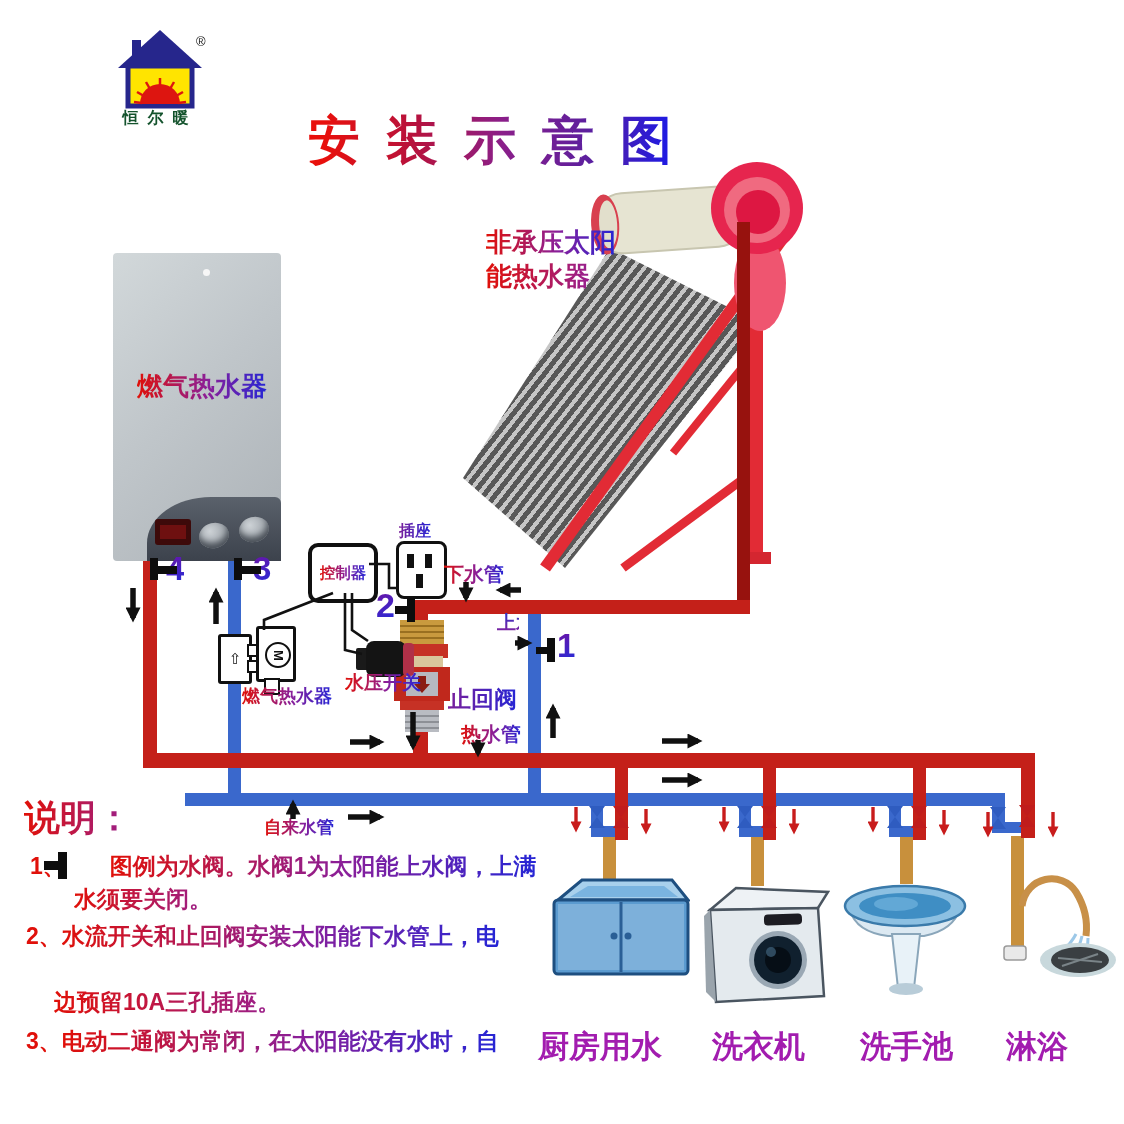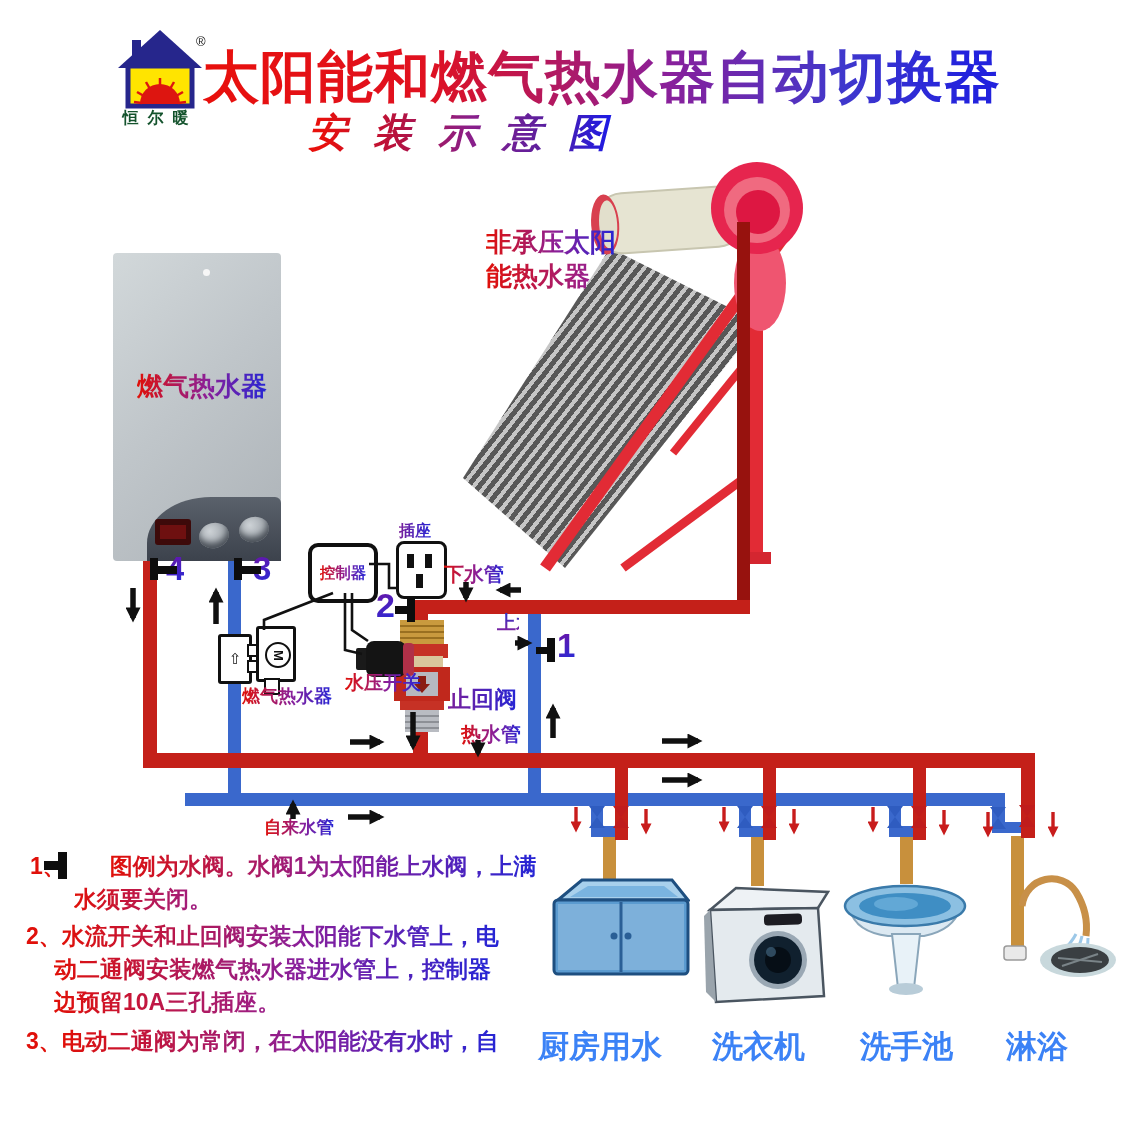--- a/index.html
+++ b/index.html
@@ -20,21 +20,21 @@
   .pipe.red{background:#c42019;z-index:6;}
   .pipe.darkred{background:#97120e;z-index:5;}
   .pipe.blue{background:#3a68cc;z-index:4;}
   .pipe.tan{background:#c8903c;z-index:2;}
   .vtext{width:22px;line-height:22px;word-break:break-all;text-align:center;}
   .device-box{position:absolute;background:#fff;border:4px solid #101010;border-radius:10px;
               display:flex;align-items:center;justify-content:center;z-index:20;}
   .note-line{position:absolute;font-weight:bold;font-size:23px;white-space:nowrap;}
   svg{display:block;}
   #overlay{position:absolute;left:0;top:0;z-index:30;pointer-events:none;}
-  .appl-label{position:absolute;font-weight:bold;font-size:31px;color:#3b82f6;white-space:nowrap;z-index:8;}
+  .appl-label{position:absolute;font-weight:bold;font-size:31px;color:#a21caf;white-space:nowrap;z-index:8;}
 </style>
 </head>
 <body>
 
 <div id="canvas">
 
   <div class="abs" style="left:112px;top:28px;width:96px;height:104px;z-index:10;">
     <svg width="96" height="104" viewBox="0 0 96 104">
       <rect x="20" y="12" width="9" height="16" fill="#26268c"></rect>
       <polygon points="48,2 6,40 90,40" fill="#26268c"></polygon>
@@ -47,22 +47,21 @@
           <line x1="25" y1="64" x2="32" y2="68"></line>
         <line x1="71" y1="64" x2="64" y2="68"></line>
           <line x1="22" y1="74" x2="30" y2="75"></line>
         <line x1="74" y1="74" x2="66" y2="75"></line>
       </g>
     </svg>
     <div class="abs" style="left:2px;top:80px;width:92px;text-align:center;font-size:16px;font-weight:bold;color:#14532d;letter-spacing:9px;">恒尔暖</div>
     <div class="abs" style="left:84px;top:6px;font-size:13px;color:#141414;">®</div>
   </div>
 
-  <div class="lbl grad g-title" style="left:203px;top:40px;font-size:56px;letter-spacing:1px;z-index:10;">太阳能和燃气热水器自动切换器</div>
-  <div class="lbl grad g-sub" style="left:308px;top:106px;font-size:39px;letter-spacing:26px;z-index:10;font-style:italic;">安装示意图</div>
+  <div class="lbl grad g-sub" style="left:308px;top:106px;font-size:52px;letter-spacing:26px;z-index:10;">安装示意图</div>
 
   <div class="abs" style="left:455px;top:148px;width:370px;height:430px;z-index:1;">
 
     <div class="abs" style="left:0;top:0;width:370px;height:430px;
       background:repeating-linear-gradient(128deg,#585858 0 5px,#c6c6c6 5px 9px);
       clip-path:polygon(155px 100px,305px 175px,110px 420px,8px 330px);"></div>
     <svg class="abs" style="left:0;top:0;" width="370" height="430">
       <line x1="335" y1="80" x2="90" y2="420" stroke="#e22b35" stroke-width="12"></line>
       <line x1="303" y1="200" x2="218" y2="305" stroke="#e22b35" stroke-width="8"></line>
       <line x1="303" y1="320" x2="168" y2="420" stroke="#e22b35" stroke-width="9"></line>
@@ -329,29 +328,29 @@
         <path d="M646,809 L646,830" marker-end="url(#ahr)"></path>
       <path d="M724,807 L724,828" marker-end="url(#ahr)"></path>
         <path d="M794,809 L794,830" marker-end="url(#ahr)"></path>
       <path d="M873,807 L873,828" marker-end="url(#ahr)"></path>
         <path d="M944,810 L944,831" marker-end="url(#ahr)"></path>
       <path d="M988,812 L988,833" marker-end="url(#ahr)"></path>
         <path d="M1053,812 L1053,833" marker-end="url(#ahr)"></path>
     </g>
   </svg>
 
+  <div class="lbl grad g-rp" style="left:24px;top:794px;font-size:36px;z-index:22;">说明：</div>
 
   <div class="note-line" style="left:30px;top:851px;z-index:22;">
     <span class="red-t">1、</span><span style="display:inline-block;width:44px;"></span><span class="grad g-rpb">图例为水阀。水阀1为太阳能上水阀，上满</span>
   </div>
   <div class="note-line grad g-rp" style="left:74px;top:884px;z-index:22;">水须要关闭。</div>
 
   <div class="note-line" style="left:26px;top:921px;z-index:22;">
     <span class="red-t">2、</span><span class="grad g-rpb">水流开关和止回阀安装太阳能下水管上，电</span>
   </div>
-  <div class="note-line grad g-rpb" style="left:54px;top:954px;z-index:22;">动二通阀安装燃气热水器进水管上，控制器</div>
   <div class="note-line grad g-rp" style="left:54px;top:987px;z-index:22;">边预留10A三孔插座。</div>
 
   <div class="note-line" style="left:26px;top:1026px;z-index:22;">
     <span class="red-t">3、</span><span class="grad g-rpb">电动二通阀为常闭，在太阳能没有水时，自</span>
   </div>
 
 </div>
 
 </body></html>

